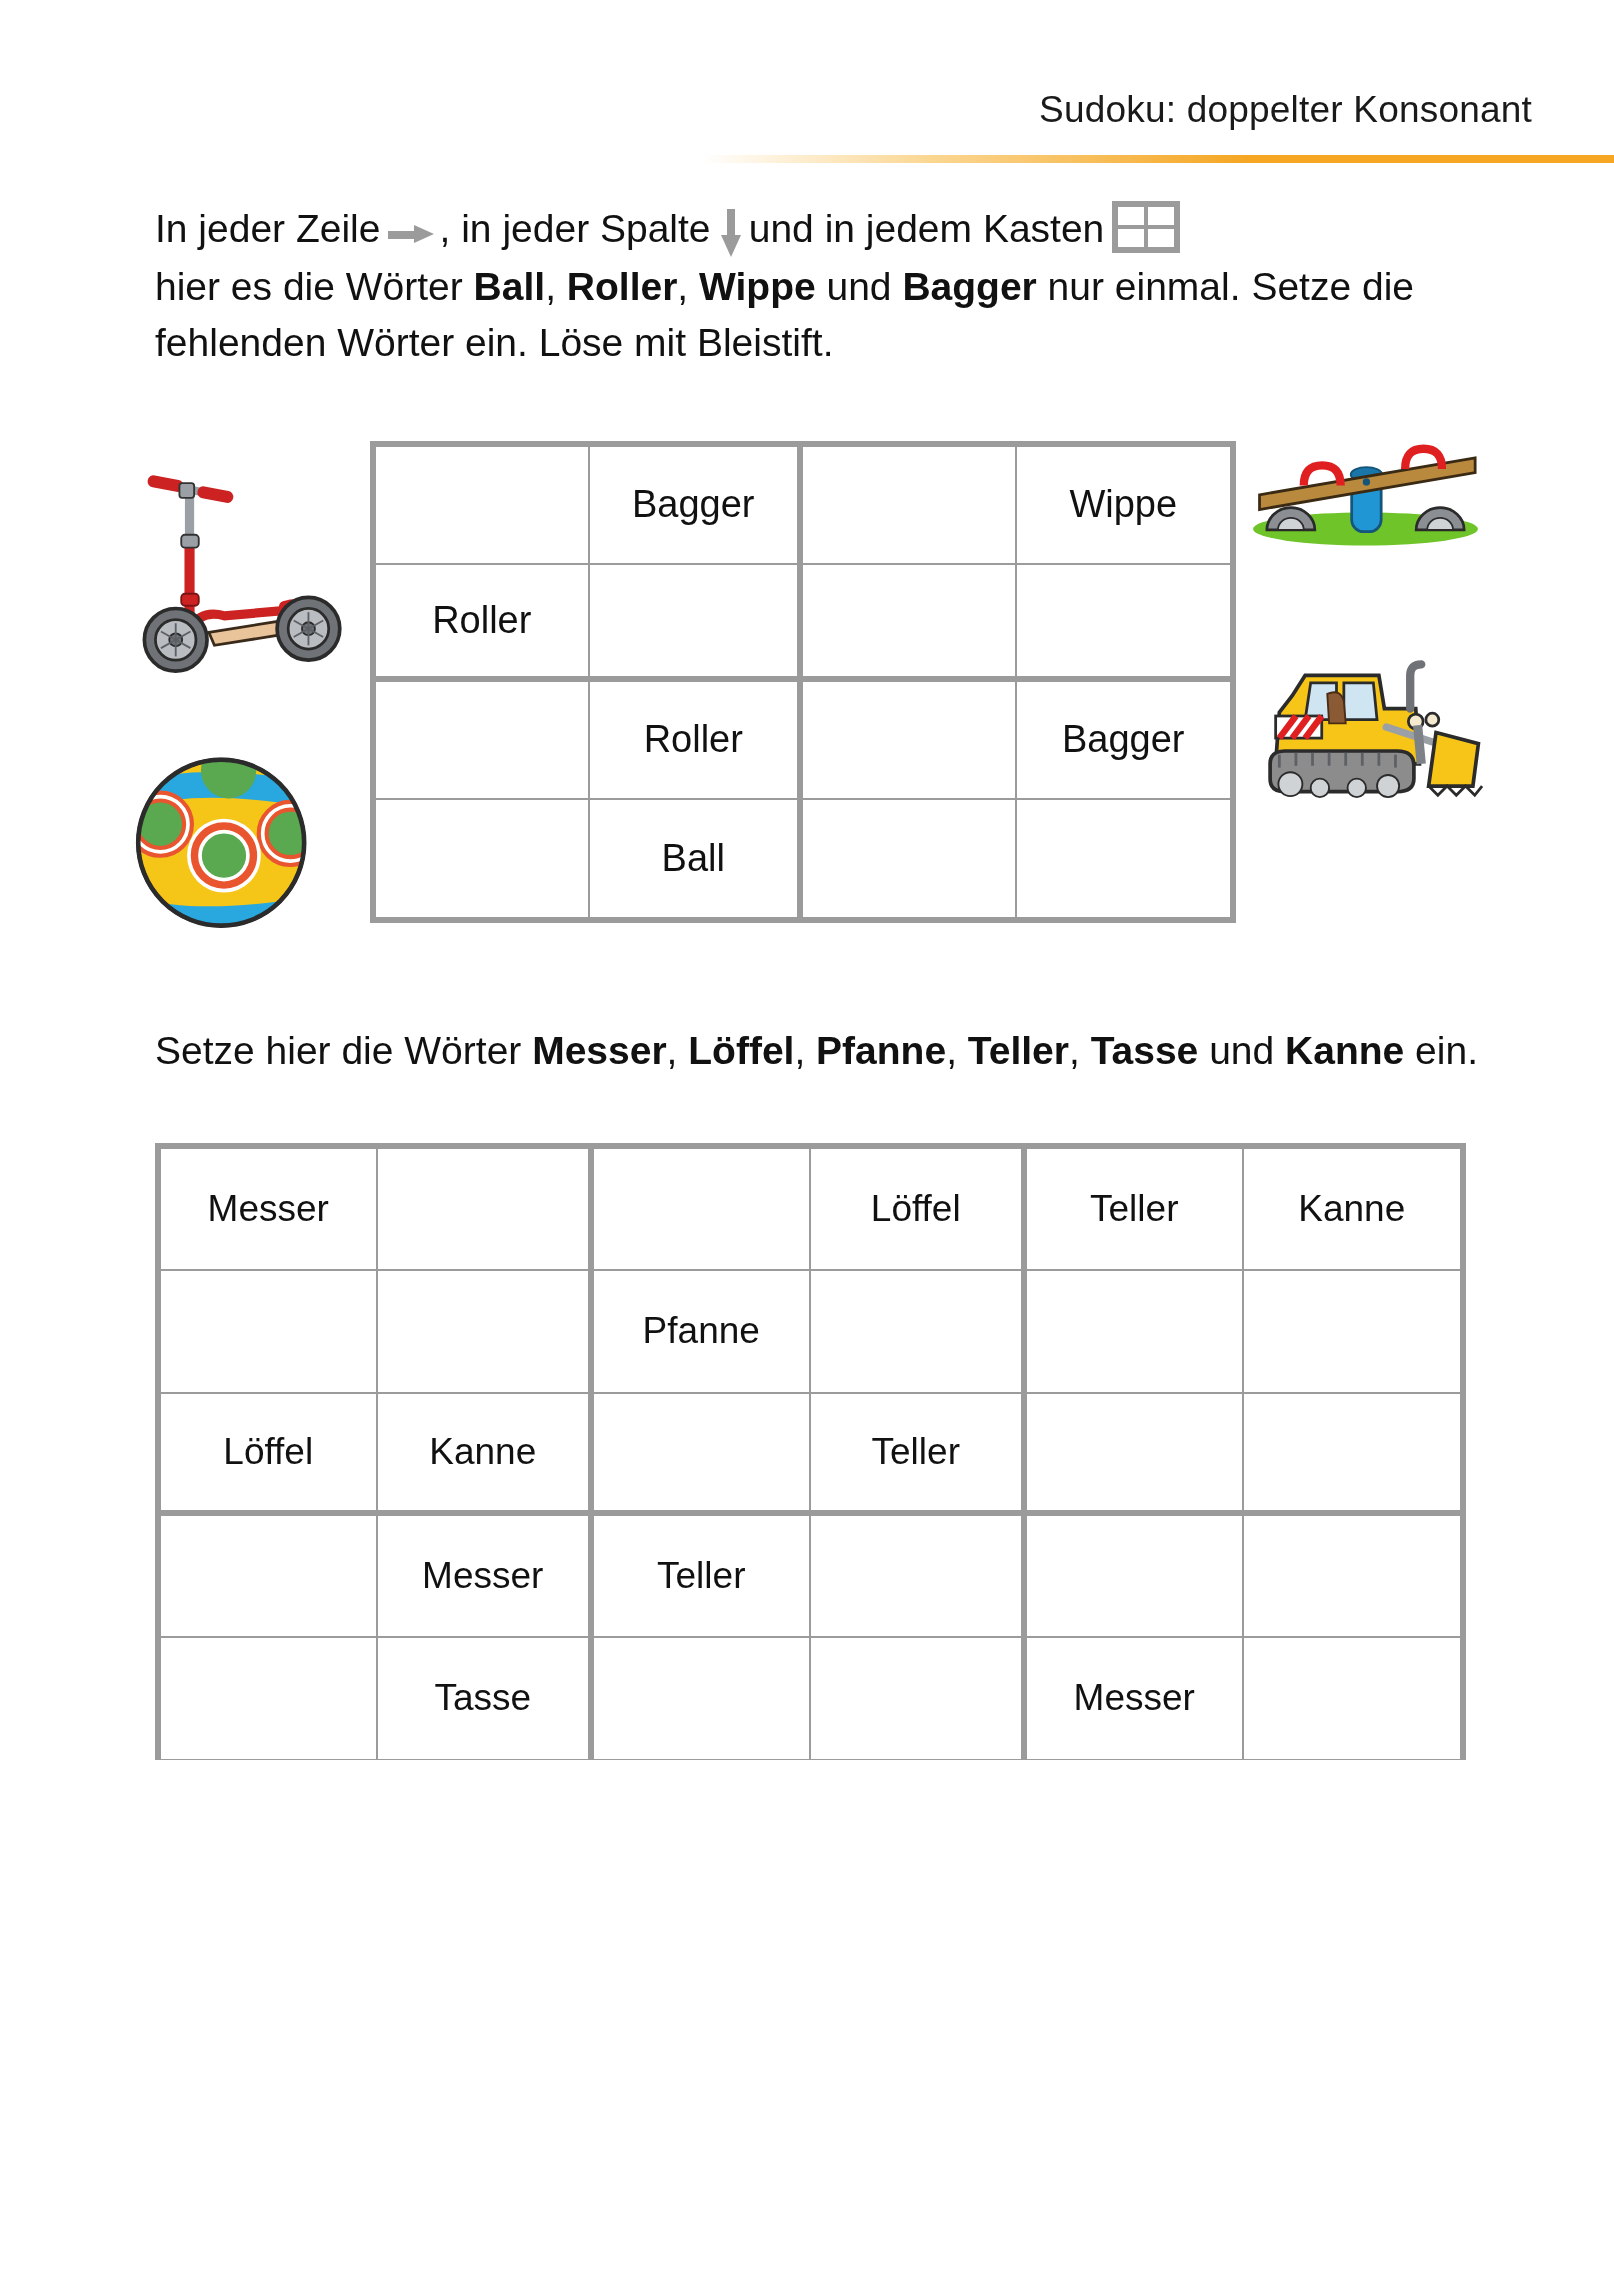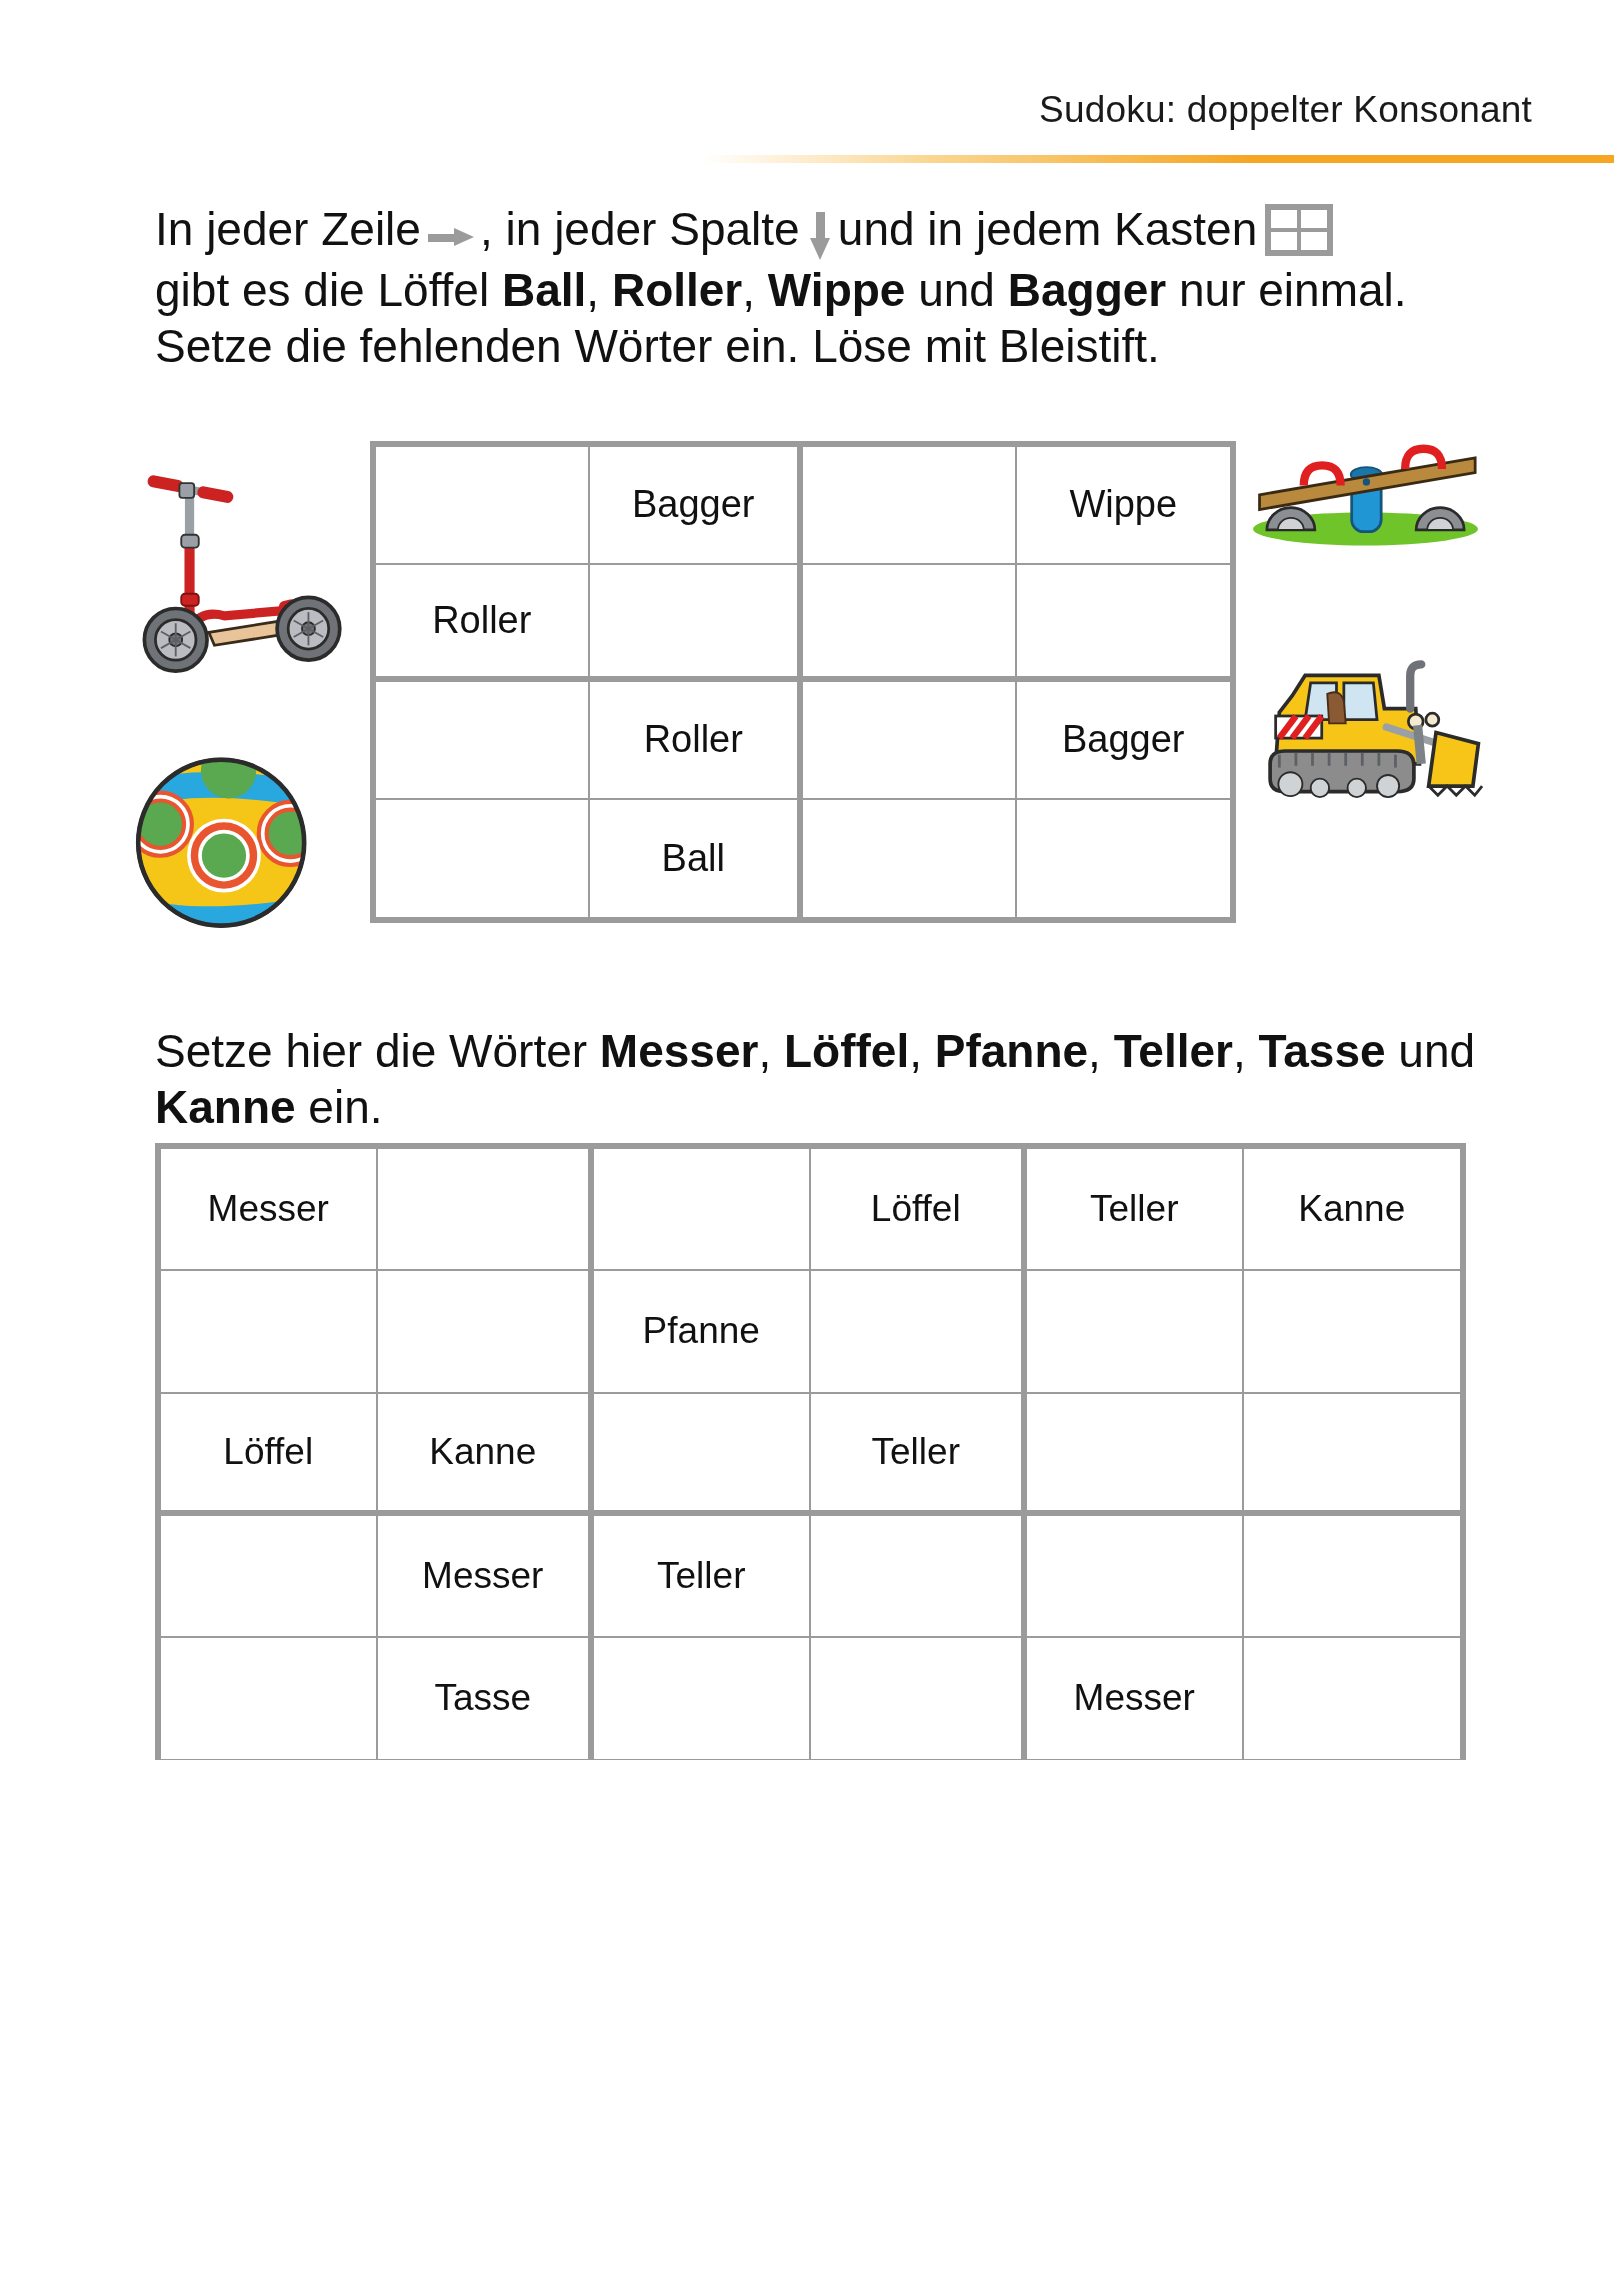--- a/index.html
+++ b/index.html
@@ -37,21 +37,21 @@
     left: 701px;
     top: 155px;
     width: 913px;
     height: 8.3px;
     background: linear-gradient(to right, rgba(247,181,56,0) 0%, rgba(247,181,56,0.55) 25%, #f5a623 60%, #f5a623 100%);
   }
 
   
   .instr {
     position: absolute;
-    font-size: 46px;
+    font-size: 39px;
     line-height: 56px;
     color: #111111;
     font-family: "Liberation Sans", sans-serif;
     font-stretch: condensed;
   }
   #instr-1 { left: 155px; top: 201px; width: 1347px; }
   #instr-2 { left: 155px; top: 1006px; width: 1347px; margin-top: 17px; }
   .bold { font-weight: bold; }
 
   
@@ -194,21 +194,21 @@
 </head>
 <body>
 
 <div id="page">
 
   <div id="header-title">Sudoku: doppelter Konsonant</div>
   <div id="header-rule"></div>
 
   <div id="instr-1" class="instr">
     <span>In jeder Zeile</span><span class="icon-arrow-right"></span><span>, in jeder Spalte</span><span class="icon-arrow-down"></span><span>und in jedem Kasten</span><span class="icon-box-grid"></span><br>
-    <span>gibt es die Löffel </span><span class="bold">Ball</span><span>, </span><span class="bold">Roller</span><span>, </span><span class="bold">Wippe</span><span> und </span><span class="bold">Bagger</span><span> nur einmal. Setze die fehlenden Wörter ein. Löse mit Bleistift.</span>
+    <span>hier es die Wörter </span><span class="bold">Ball</span><span>, </span><span class="bold">Roller</span><span>, </span><span class="bold">Wippe</span><span> und </span><span class="bold">Bagger</span><span> nur einmal. Setze die fehlenden Wörter ein. Löse mit Bleistift.</span>
   </div>
 
   <div class="illus" style="left:137px; top:448px; width:212px; height:226px;">
     <svg width="212" height="226" viewBox="0 0 230 245" xmlns="http://www.w3.org/2000/svg">
 
       <path d="M78 200 L165 186 L172 200 L84 214 Z" fill="#e9c49a" stroke="#3a2a1a" stroke-width="3"></path>
 
       <path d="M58 195 Q70 175 95 182 L162 176" fill="none" stroke="#cc2222" stroke-width="10" stroke-linecap="round"></path>
 
       <path d="M57 196 L57 100" stroke="#cc2222" stroke-width="11" stroke-linecap="round"></path>

